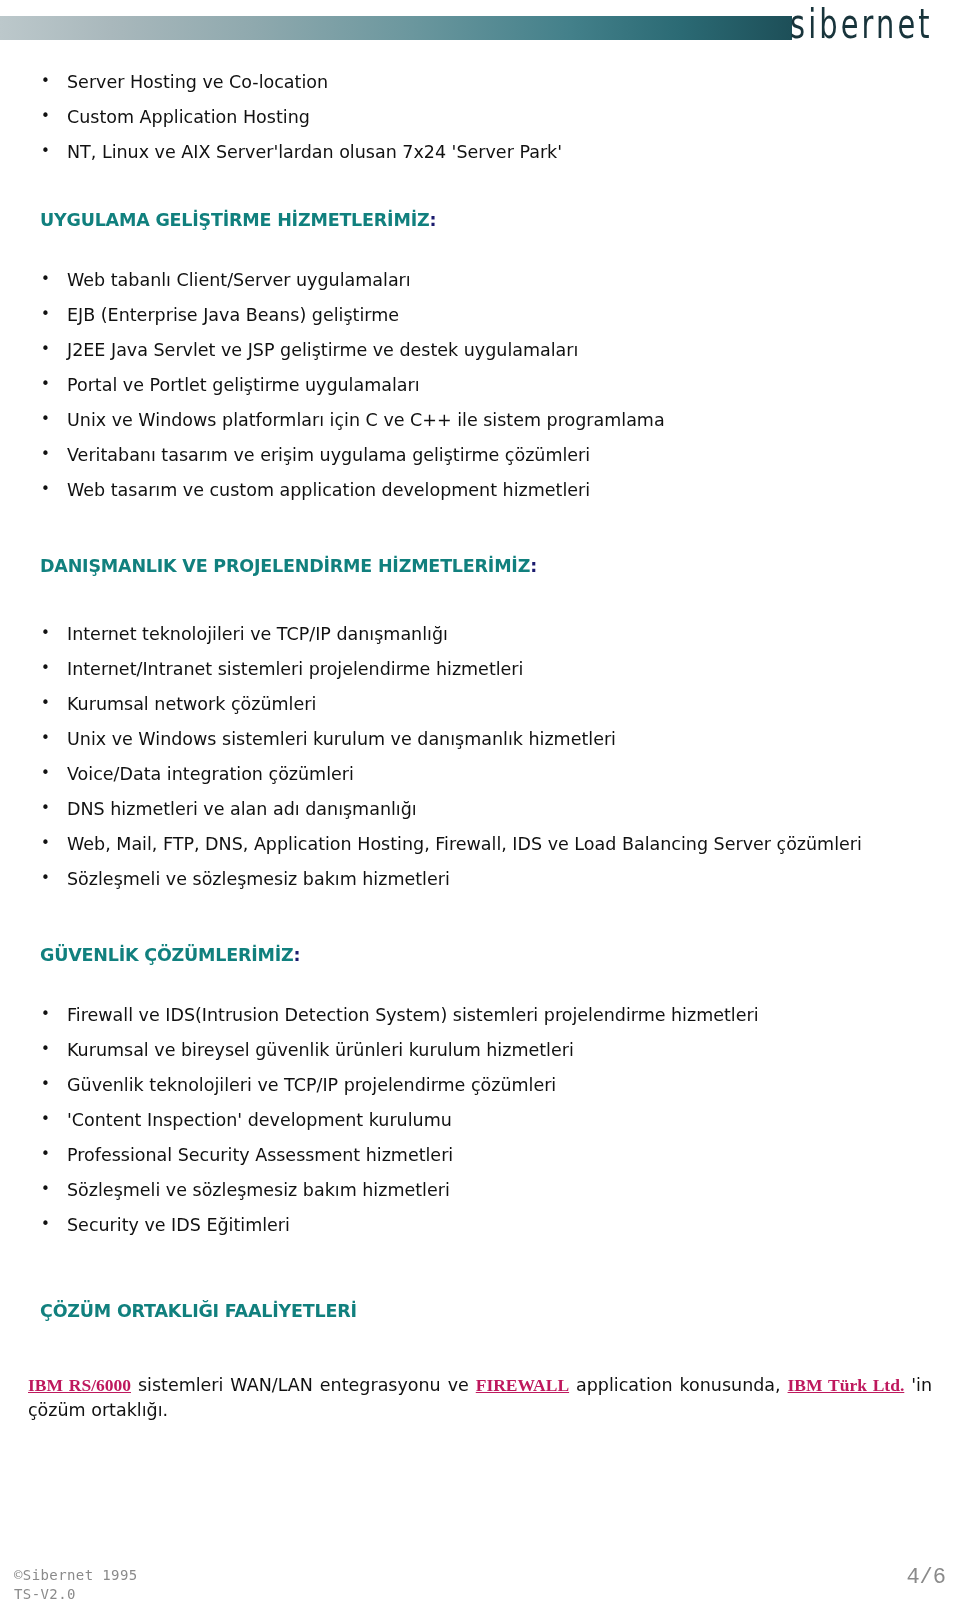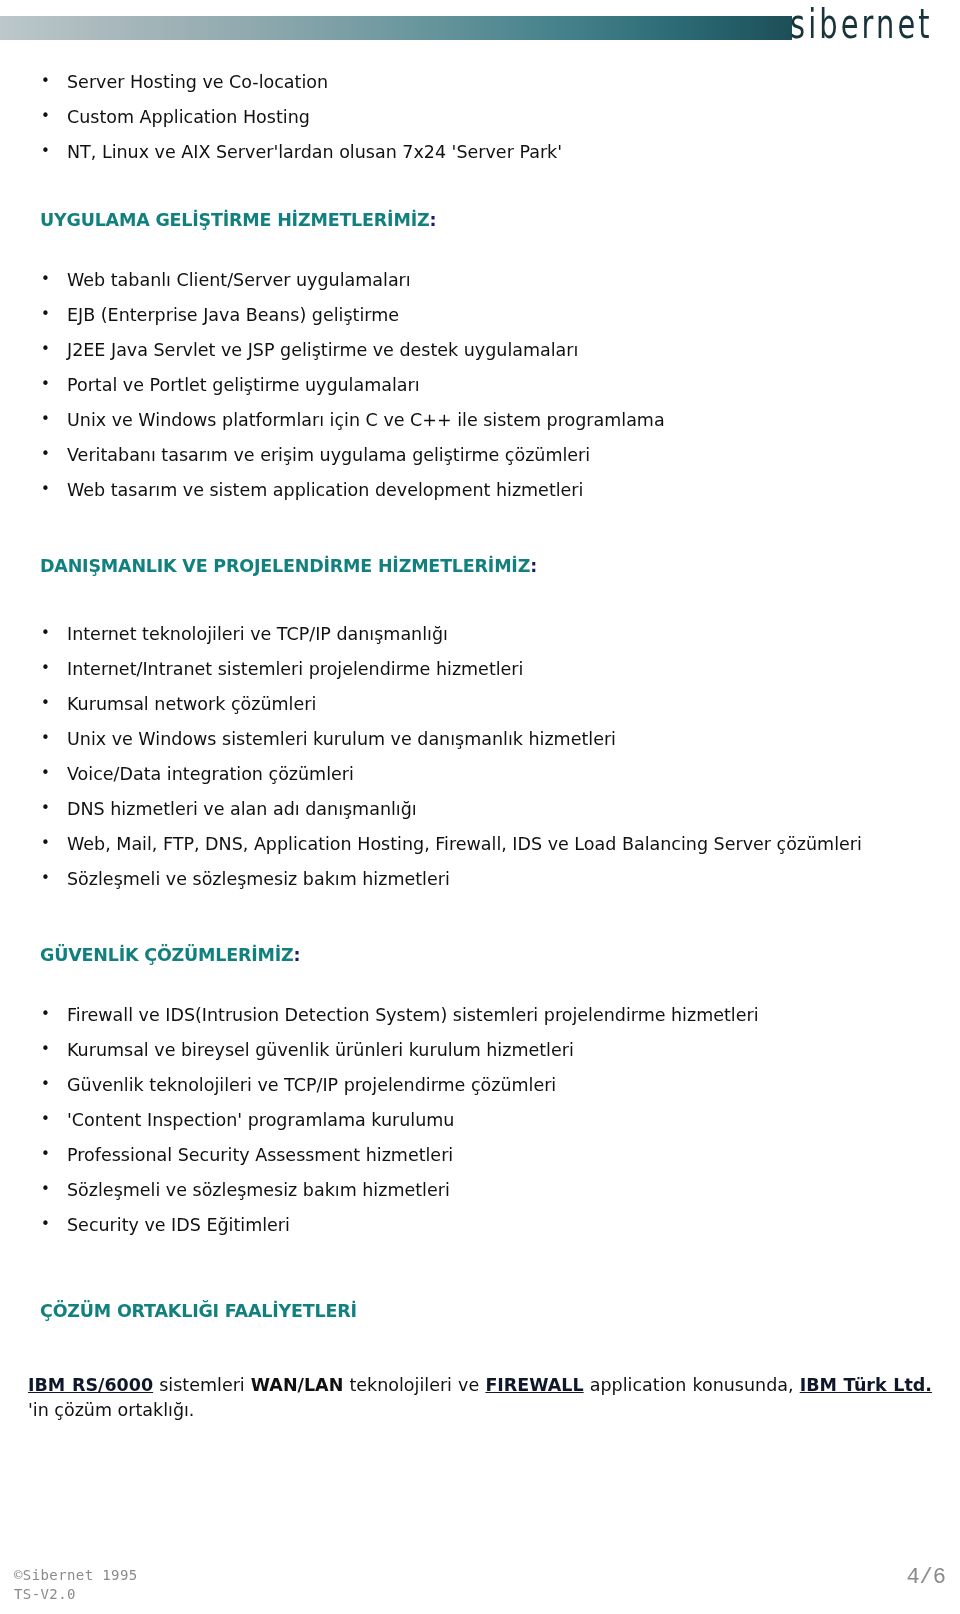--- a/index.html
+++ b/index.html
@@ -104,25 +104,26 @@
   
   .partner-para {
     padding: 0 14px 0 14px;
     font-size: 17.5px;
     line-height: 25px;
     color: #111111;
     text-align: justify;
   }
   .partner-para a,
   .partner-para .link {
-    color: #0f172a;
+    color: #be185d;
     text-decoration: underline;
     font-weight: bold;
-  }
-  .partner-para .strong { font-weight: bold; color: #111111; }
+    font-family: Liberation Serif, serif;
+  }
+  .partner-para .strong { font-weight: normal; color: #111111; }
 
   
   .footer {
     position: absolute;
     left: 0;
     bottom: 10px;
     width: 960px;
     padding: 0 14px;
     display: flex;
     justify-content: space-between;
@@ -164,21 +165,21 @@
 
   <div class="gap-sm"></div>
 
   <ul class="bullets sp-app">
     <li>Web tabanlı Client/Server uygulamaları</li>
     <li>EJB (Enterprise Java Beans) geliştirme</li>
     <li>J2EE Java Servlet ve JSP geliştirme ve destek uygulamaları</li>
     <li>Portal ve Portlet geliştirme uygulamaları</li>
     <li>Unix ve Windows platformları için C ve C++ ile sistem programlama</li>
     <li>Veritabanı tasarım ve erişim uygulama geliştirme çözümleri</li>
-    <li>Web tasarım ve sistem application development hizmetleri</li>
+    <li>Web tasarım ve custom application development hizmetleri</li>
   </ul>
 
   <div class="gap-lg"></div>
 
   <h2 class="section-head"><span>DANIŞMANLIK VE PROJELENDİRME HİZMETLERİMİZ</span><span class="colon">:</span></h2>
 
   <div class="gap-md"></div>
 
   <ul class="bullets sp-dan">
     <li>Internet teknolojileri ve TCP/IP danışmanlığı</li>
@@ -194,33 +195,33 @@
   <div class="gap-lg"></div>
 
   <h2 class="section-head"><span>GÜVENLİK ÇÖZÜMLERİMİZ</span><span class="colon">:</span></h2>
 
   <div class="gap-sm"></div>
 
   <ul class="bullets sp-guv">
     <li>Firewall ve IDS(Intrusion Detection System) sistemleri projelendirme hizmetleri</li>
     <li>Kurumsal ve bireysel güvenlik ürünleri kurulum hizmetleri</li>
     <li>Güvenlik teknolojileri ve TCP/IP projelendirme çözümleri</li>
-    <li>'Content Inspection' programlama kurulumu</li>
+    <li>'Content Inspection' development kurulumu</li>
     <li>Professional Security Assessment hizmetleri</li>
     <li>Sözleşmeli ve sözleşmesiz bakım hizmetleri</li>
     <li>Security ve IDS Eğitimleri</li>
   </ul>
 
   <div class="gap-xl"></div>
 
   <h2 class="section-head">ÇÖZÜM ORTAKLIĞI FAALİYETLERİ</h2>
 
   <div class="gap-md"></div>
 
-  <p class="partner-para"><span class="link">IBM RS/6000</span><span> sistemleri </span><span class="strong">WAN/LAN</span><span> teknolojileri ve </span><span class="link">FIREWALL</span><span> application konusunda, </span><span class="link">IBM Türk Ltd.</span><span> 'in çözüm ortaklığı.</span></p>
+  <p class="partner-para"><span class="link">IBM RS/6000</span><span> sistemleri </span><span class="strong">WAN/LAN</span><span> entegrasyonu ve </span><span class="link">FIREWALL</span><span> application konusunda, </span><span class="link">IBM Türk Ltd.</span><span> 'in çözüm ortaklığı.</span></p>
 
 </div>
 
 <div class="footer">
   <div class="footer-left">
     <div>©Sibernet 1995</div>
     <div>TS-V2.0</div>
   </div>
   <div class="footer-right">4/6</div>
 </div>

